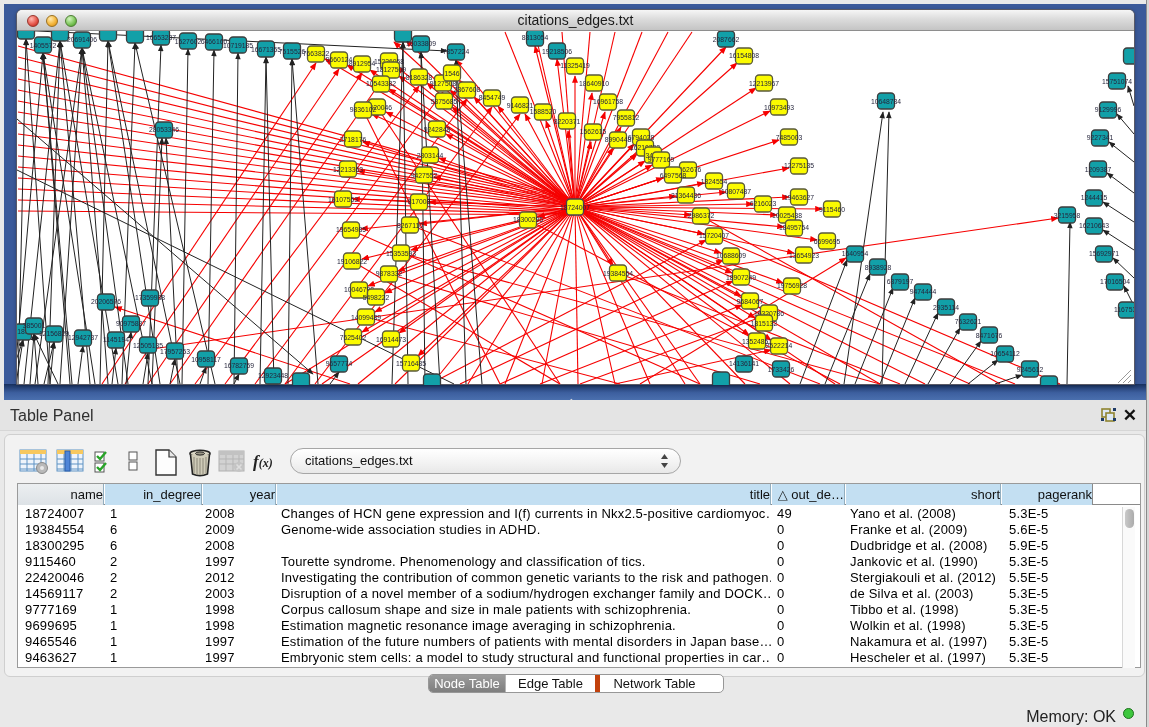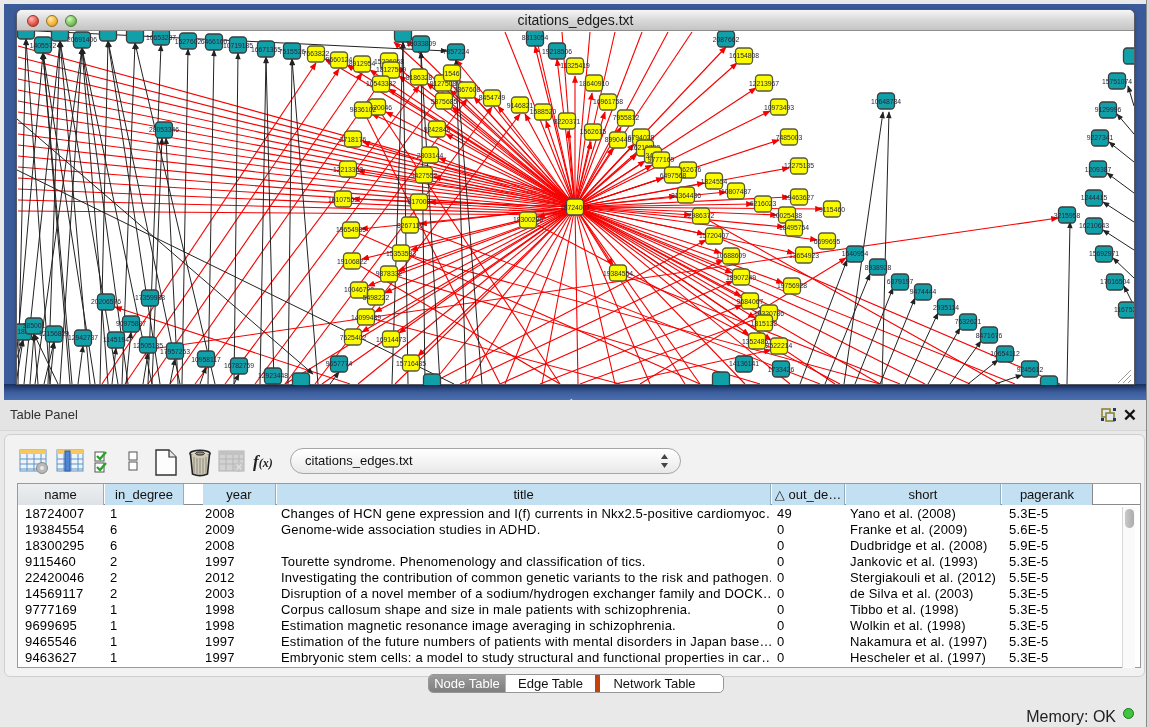--- a/index.html
+++ b/index.html
@@ -15,33 +15,33 @@
  border-bottom:1px solid #8e8e8e;}
 #titlebar .tt{text-align:center;font-size:14px;color:#1a1a1a;line-height:21px}
 .tl{position:absolute;top:5px;width:12px;height:12px;border-radius:50%}
 #tl1{left:10px;background:radial-gradient(circle at 35% 30%,#ffb9b2,#ec6b60 45%,#d43b30 75%,#a82c22);border:.5px solid #98352c}
 #tl2{left:29px;background:radial-gradient(circle at 35% 30%,#ffe9b0,#f7c04e 45%,#e8a123 75%,#b87e1c);border:.5px solid #9a7020}
 #tl3{left:48px;background:radial-gradient(circle at 35% 30%,#d2f4c0,#8ed06e 45%,#62b23e 75%,#4a8a2e);border:.5px solid #4e7d35}
 #net{position:absolute;left:0;top:21px}
 #tablepanel{position:absolute;left:0;top:400px;width:1146px;height:327px;background:#e9e9e9}
 #tphead{position:absolute;left:0;top:0;width:100%;height:31px;background:#e4e4e4;
  border-bottom:1px solid #d6d6d6}
-#tphead .t{position:absolute;left:10px;top:7px;font-size:13px;color:#303030}
+#tphead .t{position:absolute;left:10px;top:7px;font-size:16px;color:#303030}
 #tpx{position:absolute;right:9px;top:5px;font-size:17px;font-weight:bold;color:#111}
 #container{position:absolute;left:4px;top:34px;width:1141px;height:243px;
  background:#f2f2f2;border:1px solid #cfcfcf;border-radius:6px}
 .tbico{position:absolute;top:14px}
 #dropdown{position:absolute;left:285px;top:13px;width:391px;height:26px;
  background:linear-gradient(#ffffff,#f2f2f2 60%,#e8e8e8);border:1px solid #a6a6a6;border-radius:13px;
  font-size:13px;color:#111;line-height:24px;padding-left:14px}
 #table{position:absolute;left:12px;top:48px;width:1124px;height:185px;background:#fff;
  border:1px solid #9a9a9a}
 #thead{position:absolute;left:0;top:0;width:100%;height:21px;background:#fff;
  border-bottom:1px solid #8a8a8a;font-size:13px;color:#111}
-#thead div{position:absolute;top:0;height:21px;line-height:21px;text-align:center;
+#thead div{position:absolute;top:0;height:21px;line-height:21px;text-align:right;
  border-right:1px solid #93aebf;background:#c3dff2}
 #tbody{position:absolute;left:0;top:22px;width:100%;font-size:13px;letter-spacing:0.2px;color:#000}
 .tr{position:relative;height:16px;line-height:16px;white-space:nowrap}
 .tr div{position:absolute;top:0;height:16px;overflow:hidden}
 .c0{left:7px;width:93px} .c1{left:92px;width:96px} .c2{left:187px;width:72px}
 .c3{left:263px;width:490px} .c4{left:759px;width:70px} .c5{left:832px;width:152px}
 .c6{left:991px;width:98px}
 #vsb{position:absolute;right:5px;top:23px;width:13px;height:161px;background:#fafafa;
  border-left:1px solid #d8d8d8}
 #vsb .th{position:absolute;left:2px;top:2px;width:9px;height:19px;border-radius:5px;
@@ -631,21 +631,21 @@
   </svg>
   <div style="position:absolute;left:248px;top:17px;font-family:'Liberation Serif',serif;
    font-style:italic;font-weight:bold;font-size:17px;color:#222">f<span style="font-size:12px">(x)</span></div>
   <div id="dropdown">citations_edges.txt<svg class="ar2" width="9" height="14" viewBox="0 0 9 14" style="position:absolute;right:11px;top:5px">
           <path d="M4.5 0 L8 5 L1 5 z" fill="#444"></path>
           <path d="M4.5 14 L8 9 L1 9 z" fill="#444"></path>
         </svg></div>
   <div id="table">
    <div id="thead">
      <div style="left:0;width:86px;background:linear-gradient(#eceff1,#dde2e6)!important">name</div>
-     <div style="left:87px;width:79px">in_degree</div>
+     <div style="left:87px;width:97px">in_degree</div>
      <div style="left:185px;width:73px">year</div>
      <div style="left:259px;width:494px">title</div>
      <div style="left:754px;width:73px">△ out_de…</div>
      <div style="left:828px;width:155px">short</div>
      <div style="left:984px;width:91px;border-right:1px solid #8a8a8a">pagerank</div>
    </div>
    <div id="tbody">
 <div class="tr">
             <div class="c0">18724007</div>
             <div class="c1">1</div>
@@ -671,21 +671,21 @@
             <div class="c4">0</div>
             <div class="c5">Dudbridge et al. (2008)</div>
             <div class="c6">5.9E-5</div>
           </div>
 <div class="tr">
             <div class="c0">9115460</div>
             <div class="c1">2</div>
             <div class="c2">1997</div>
             <div class="c3">Tourette syndrome. Phenomenology and classification of tics.</div>
             <div class="c4">0</div>
-            <div class="c5">Jankovic et al. (1993)</div>
+            <div class="c5">Jankovic et al. (1990)</div>
             <div class="c6">5.3E-5</div>
           </div>
 <div class="tr">
             <div class="c0">22420046</div>
             <div class="c1">2</div>
             <div class="c2">2012</div>
             <div class="c3">Investigating the contribution of common genetic variants to the risk and pathogen…</div>
             <div class="c4">0</div>
             <div class="c5">Stergiakouli et al. (2012)</div>
             <div class="c6">5.5E-5</div>

